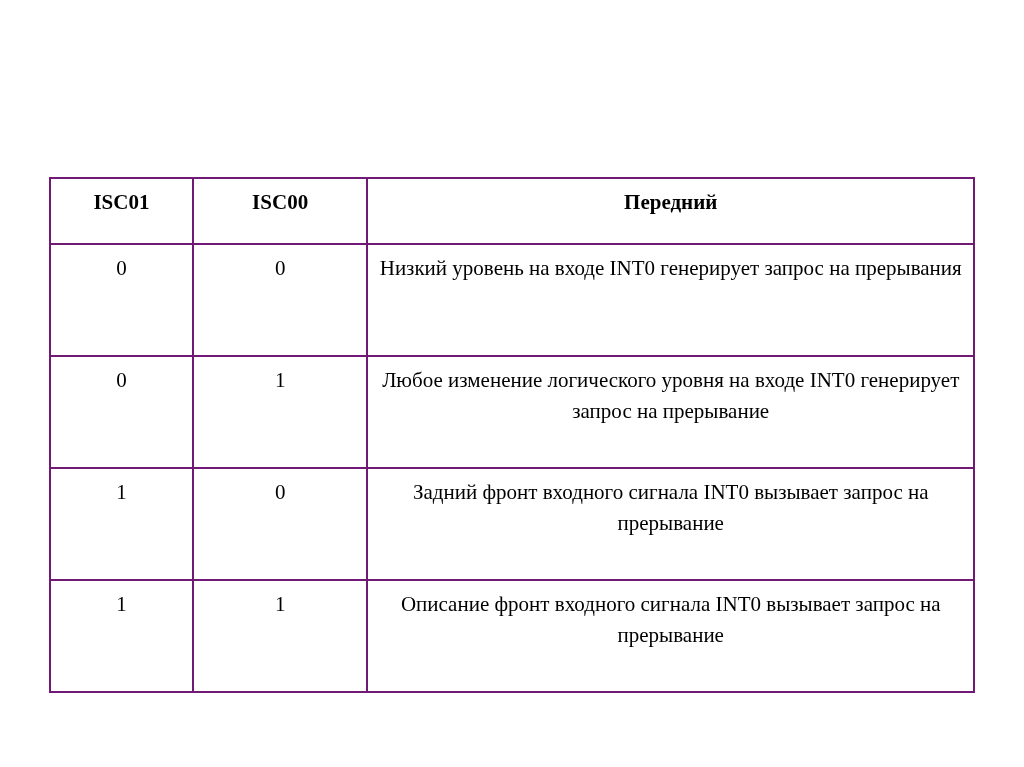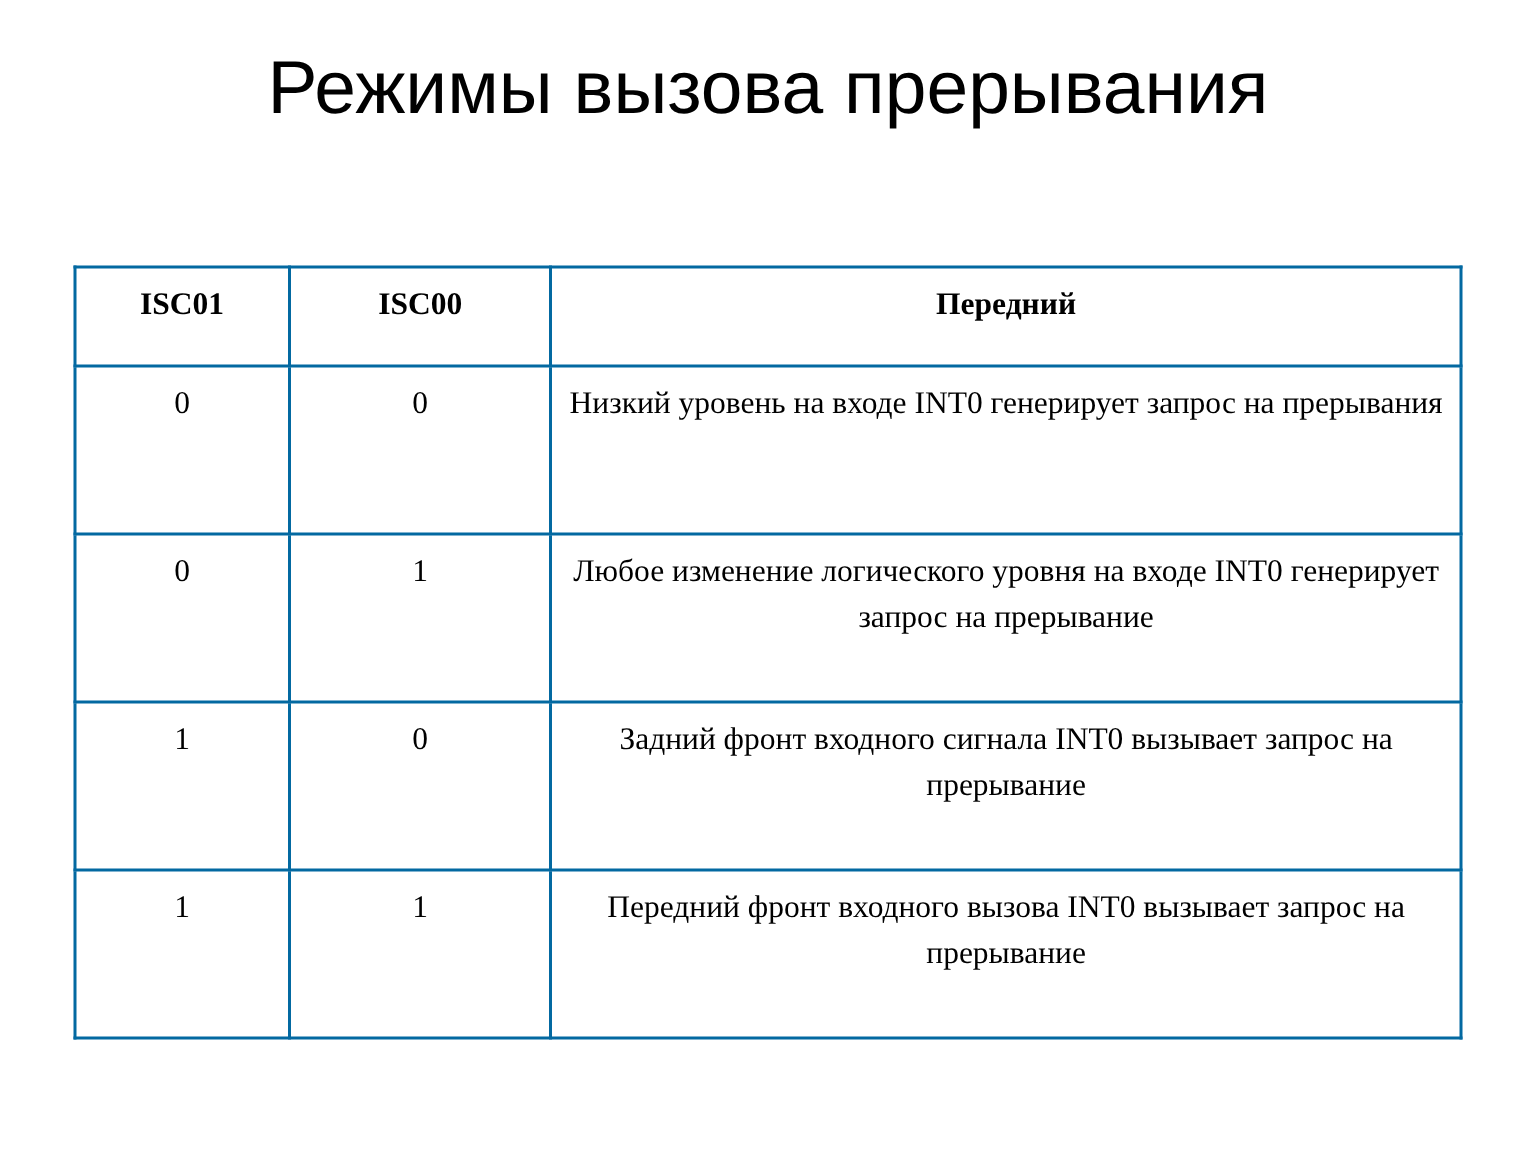--- a/index.html
+++ b/index.html
@@ -9,34 +9,33 @@
     text-align: center;
     font-family: "Liberation Sans", sans-serif;
     font-size: 50px; line-height: 60px; color: #000;
   }
   table.modes {
     position: absolute; left: 49px; top: 177px;
     width: 926px; border-collapse: collapse;
     font-family: "Liberation Serif", serif; color: #000;
   }
   table.modes td, table.modes th {
-    border: 2px solid #0369a1; vertical-align: top; text-align: center;
+    border: 2px solid #701a75; vertical-align: top; text-align: center;
     font-size: 21px; line-height: 31px; padding: 8px 10px 0 10px;
   }
   table.modes th { font-weight: bold; height: 56px; }
   table.modes td { height: 102px; }
   col.c1 { width: 143px; }
   col.c2 { width: 175px; }
   col.c3 { width: 608px; }
 </style>
 </head>
 <body>
 
 <div class="title">
-  <div>Режимы вызова прерывания</div>
 </div>
 
 <table class="modes">
   <colgroup>
       <col class="c1">
       <col class="c2">
       <col class="c3">
     </colgroup>
   <thead>
     <tr>
@@ -57,16 +56,16 @@
       <td>Любое изменение логического уровня на входе INT0 генерирует запрос на прерывание</td>
     </tr>
     <tr>
       <td>1</td>
       <td>0</td>
       <td>Задний фронт входного сигнала INT0 вызывает запрос на прерывание</td>
     </tr>
     <tr>
       <td>1</td>
       <td>1</td>
-      <td>Передний фронт входного вызова INT0 вызывает запрос на прерывание</td>
+      <td>Описание фронт входного сигнала INT0 вызывает запрос на прерывание</td>
     </tr>
   </tbody>
 </table>
 
 </body></html>

